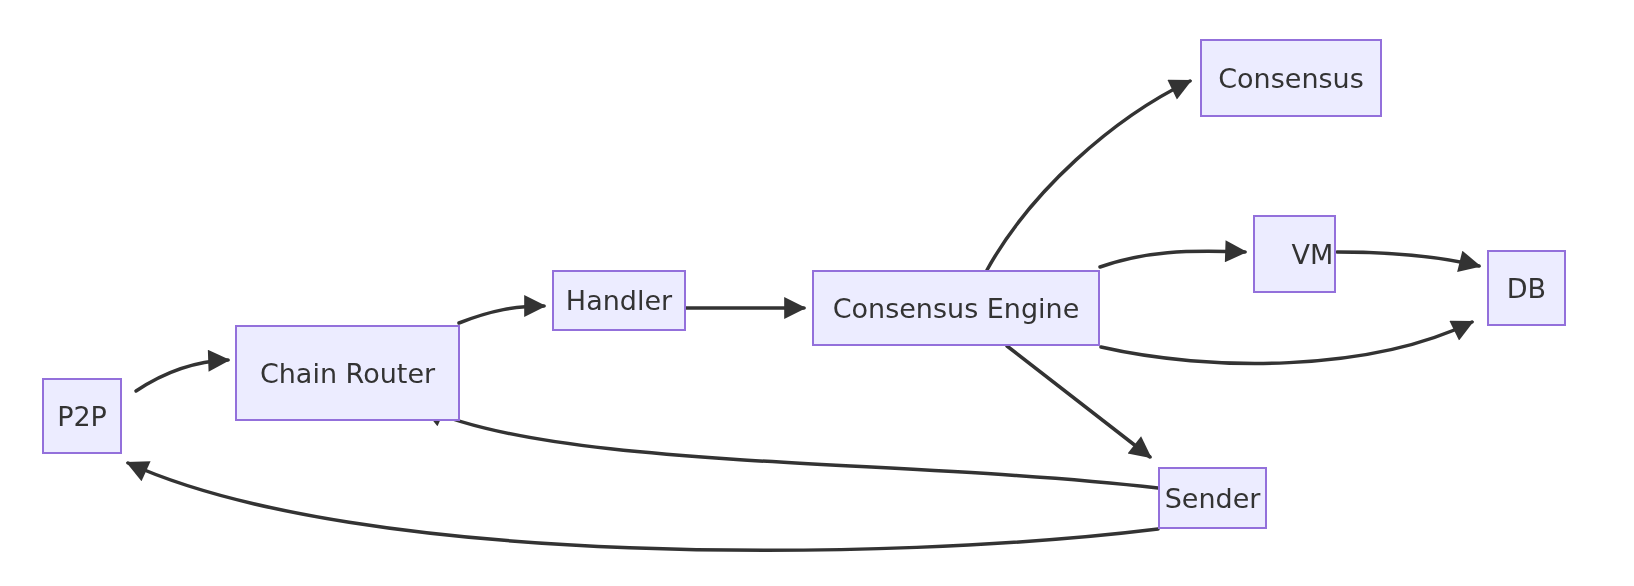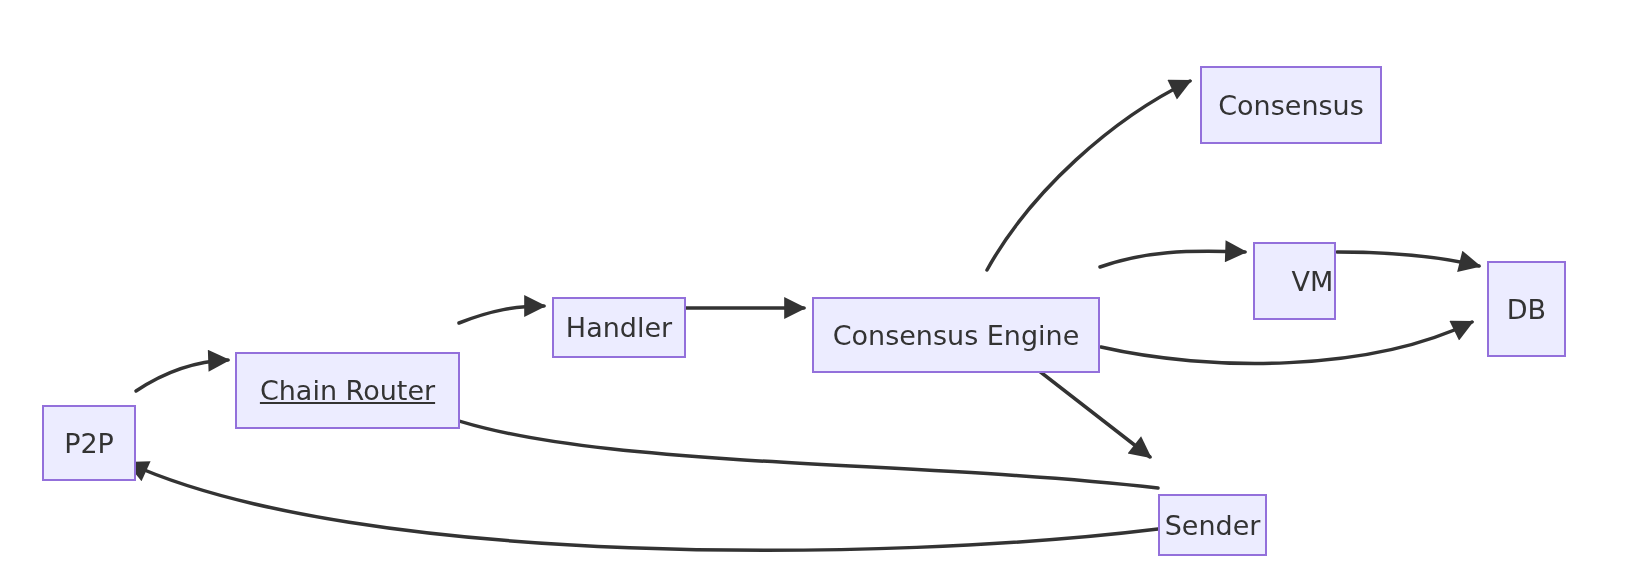--- a/index.html
+++ b/index.html
@@ -33,30 +33,29 @@
     box-sizing: border-box;
     background: #ECECFF;
     border: 2px solid #9370DB;
     color: #333333;
     font-size: 27px;
     line-height: 1;
     display: flex;
     align-items: center;
     justify-content: center;
     white-space: nowrap;
-    margin-top: 27px;
   }
   
-  .node-p2p              { left: 42px;   top: 378px; width: 94px;  height: 76px; }
-  .node-chain-router     { left: 235px;  top: 325px; width: 225px; height: 77px; text-decoration: underline; }
+  .node-p2p              { left: 42px;   top: 378px; width: 80px;  height: 76px; }
+  .node-chain-router     { left: 235px;  top: 325px; width: 225px; height: 96px; }
   .node-handler          { left: 552px;  top: 270px; width: 134px; height: 61px; }
   .node-consensus-engine { left: 812px;  top: 270px; width: 288px; height: 76px; align-items: center; }
   .node-consensus        { left: 1200px; top: 39px;  width: 182px; height: 78px; }
   .node-vm               { left: 1253px; top: 215px; width: 83px;  height: 78px; padding-left: 36px; }
-  .node-db               { left: 1487px; top: 234px; width: 79px;  height: 96px; }
+  .node-db               { left: 1487px; top: 250px; width: 79px;  height: 76px; }
   .node-sender           { left: 1158px; top: 467px; width: 109px; height: 62px; }
 </style>
 </head>
 <body>
 
 <div class="canvas">
 
   <svg class="edges-layer" width="1634" height="586" viewBox="0 0 1634 586" xmlns="http://www.w3.org/2000/svg">
     <defs>
       <marker id="arrow" viewBox="0 0 10 10" refX="9" refY="5" markerWidth="26" markerHeight="22" markerUnits="userSpaceOnUse" orient="auto">

